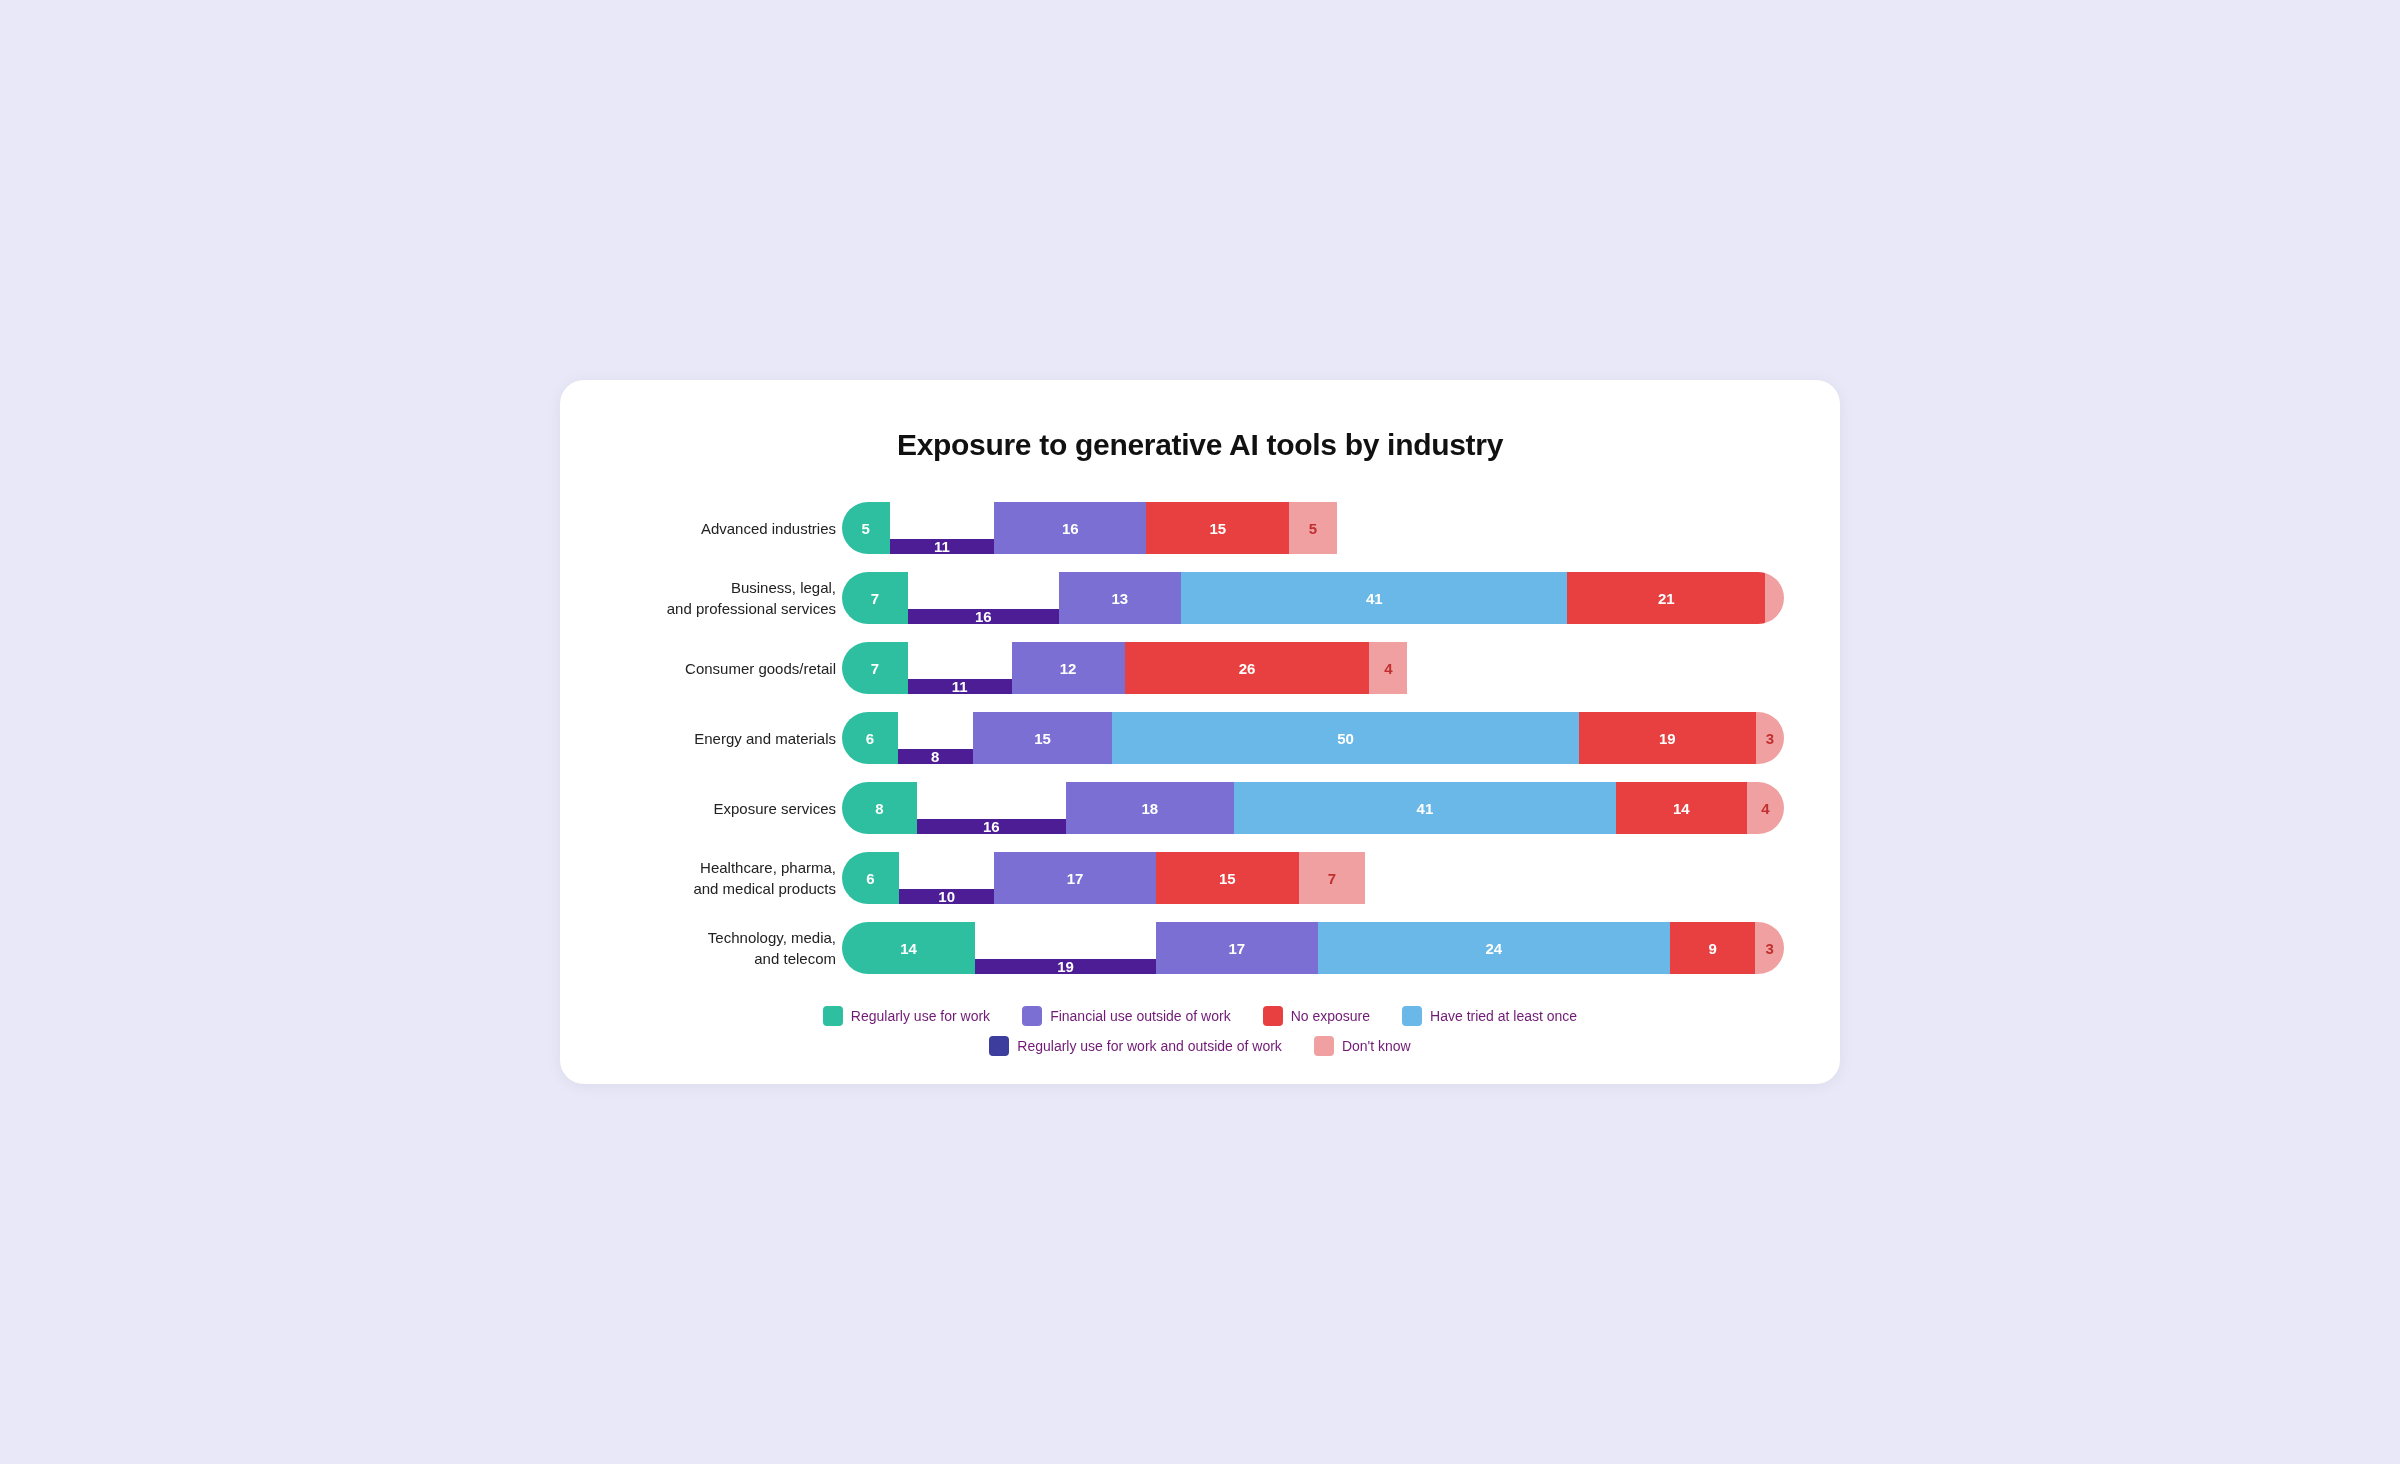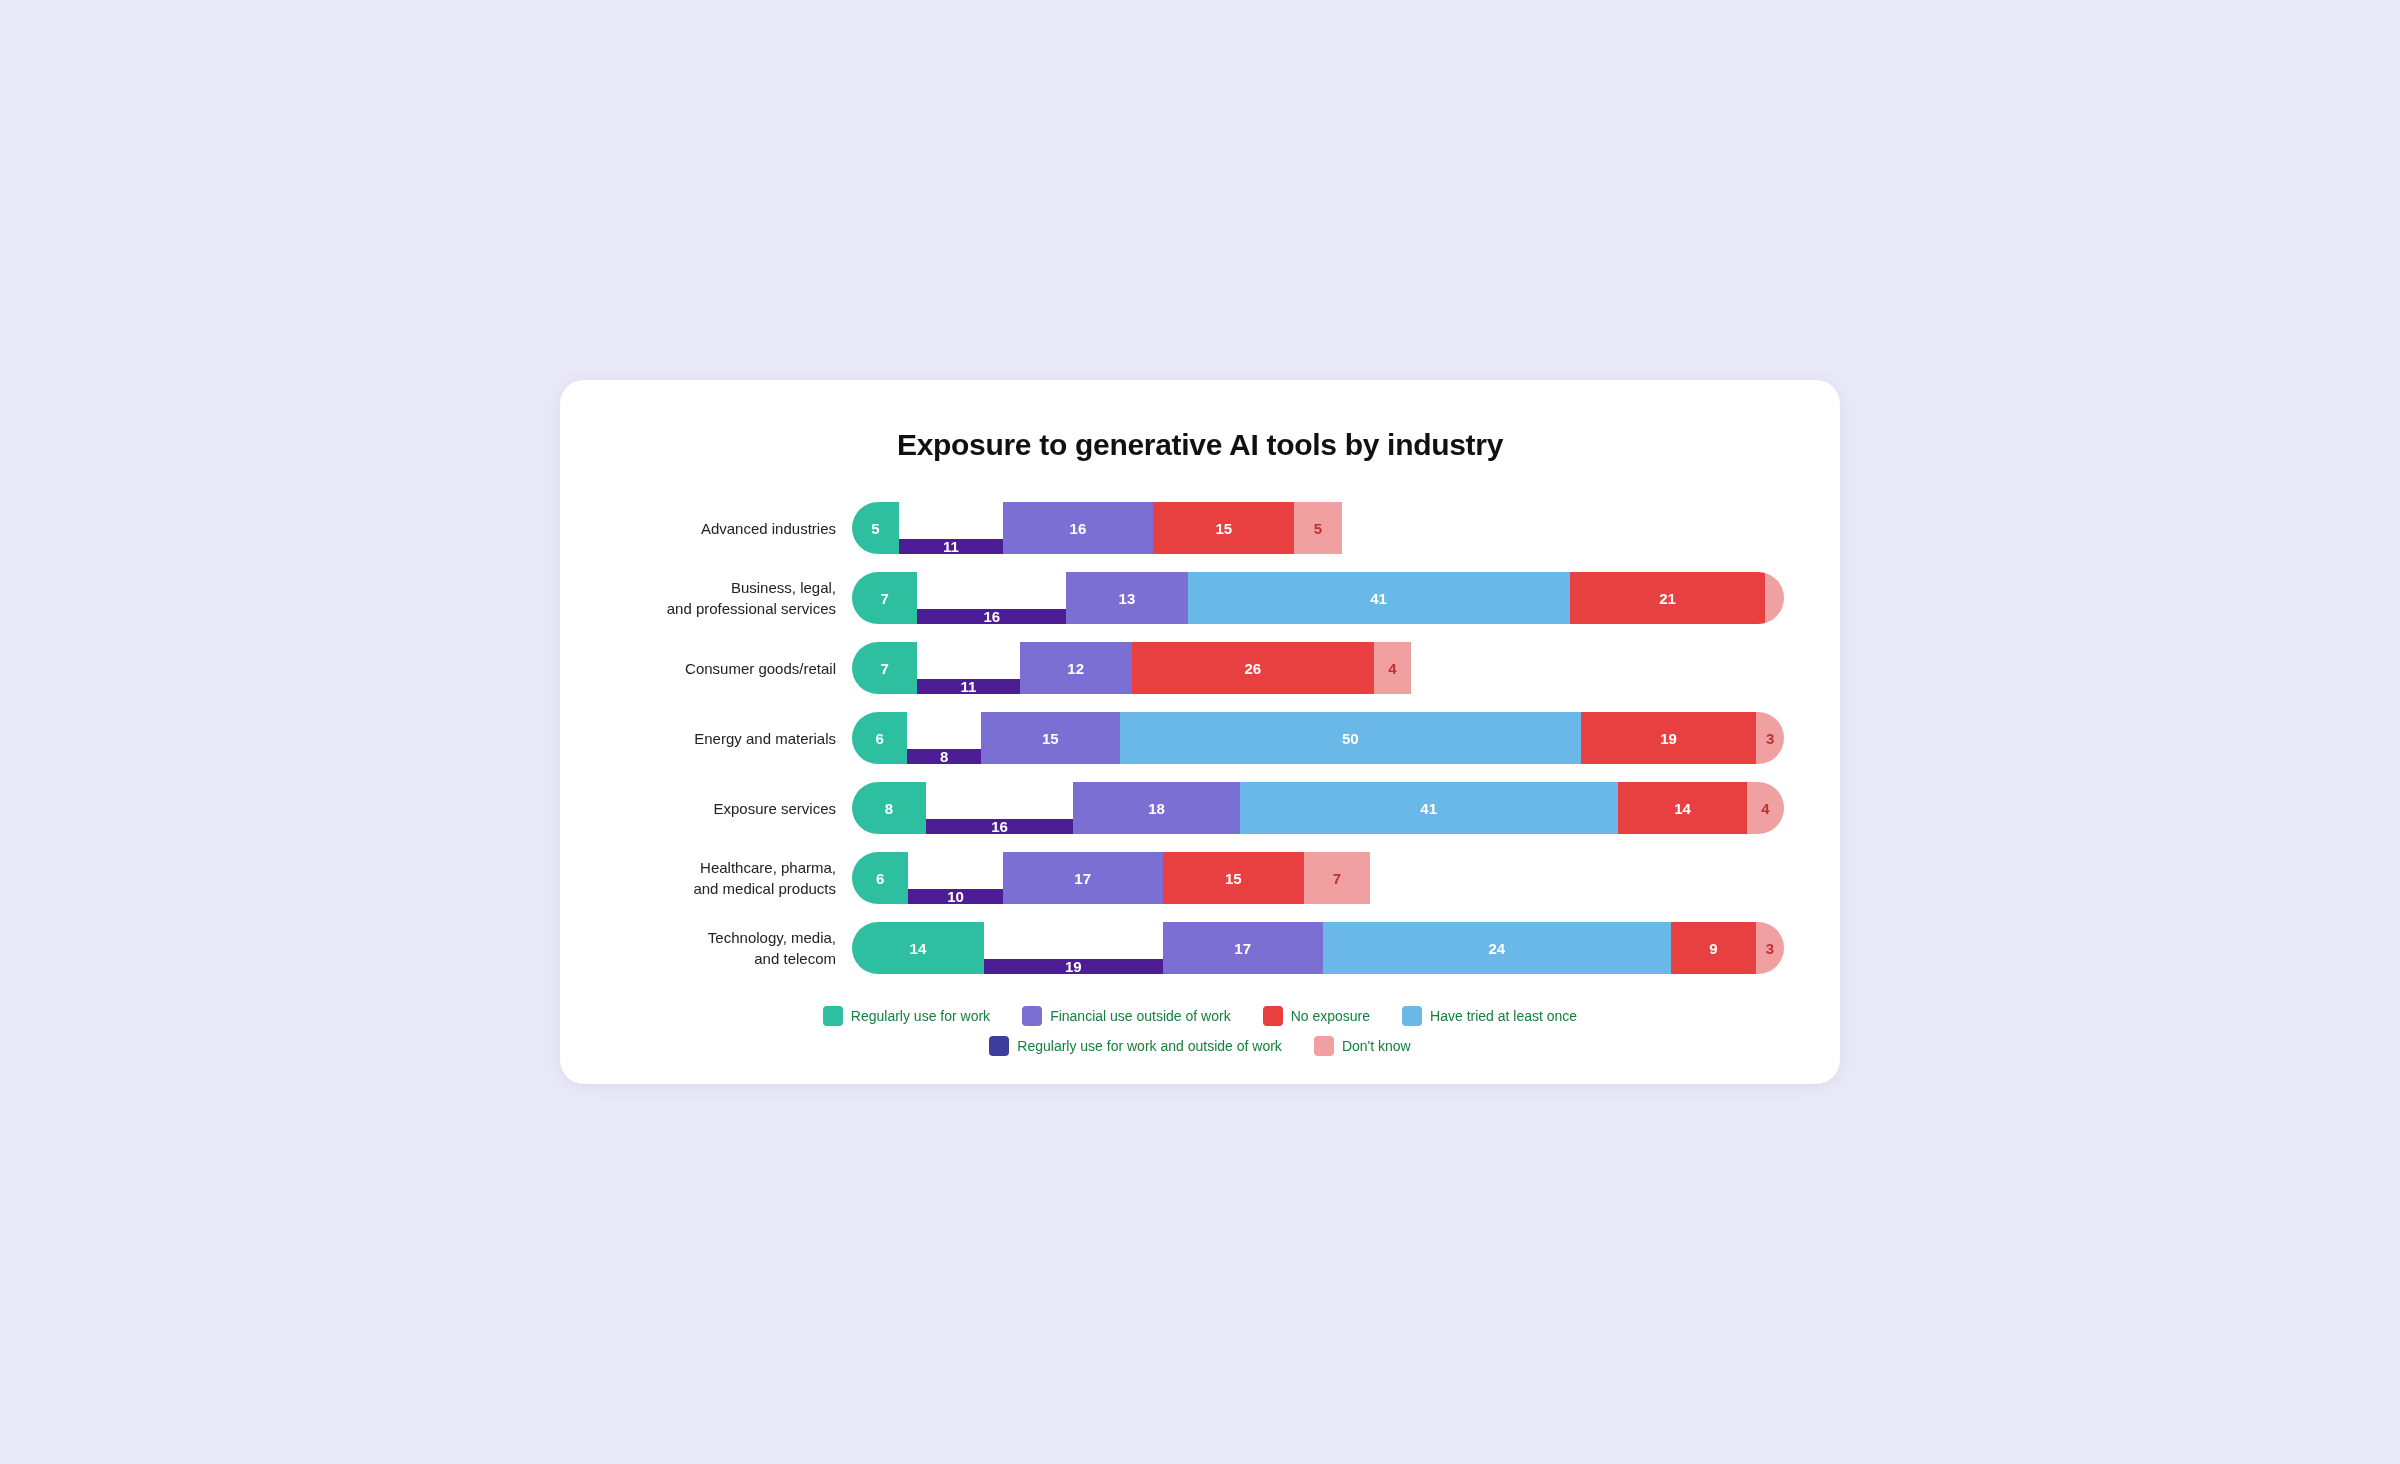--- a/index.html
+++ b/index.html
@@ -27,21 +27,21 @@
       letter-spacing: -0.3px;
     }
     .chart-area {
       display: flex;
       flex-direction: column;
       gap: 18px;
     }
     .row {
       display: flex;
       align-items: center;
-      gap: 16px;
+      gap: 6px;
       justify-content: space-between;
     }
     .row-label {
       width: 220px;
       min-width: 220px;
       text-align: right;
       font-size: 15px;
       font-weight: 500;
       color: #222;
       line-height: 1.4;
@@ -81,21 +81,21 @@
     .legend-row {
       display: flex;
       gap: 32px;
       align-items: center;
     }
     .legend-item {
       display: flex;
       align-items: center;
       gap: 8px;
       font-size: 14px;
-      color: #15803d;
+      color: #701a75;
     }
     .legend-swatch {
       width: 20px;
       height: 20px;
       border-radius: 4px;
       flex-shrink: 0;
     }
   </style>
 </head>
 <body>

